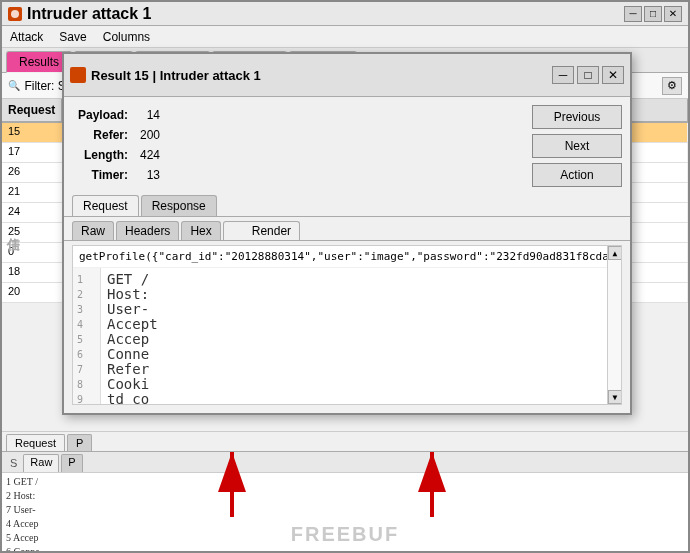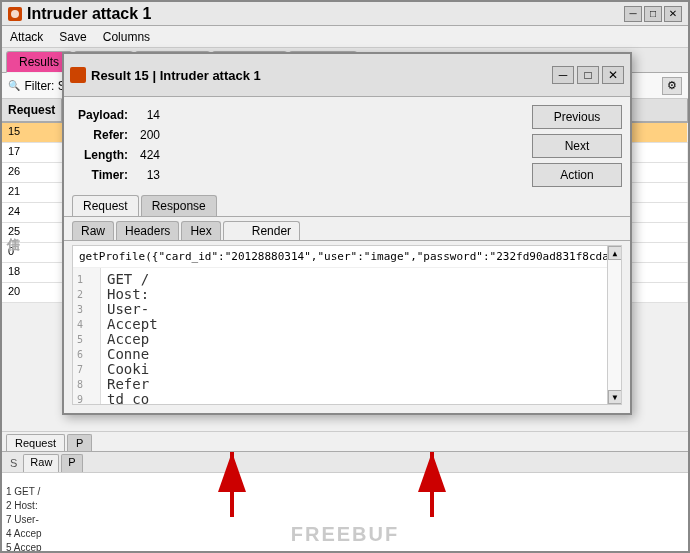--- a/index.html
+++ b/index.html
@@ -467,23 +467,23 @@
       background: #d0d0d0;
       cursor: pointer;
       border-radius: 2px 2px 0 0;
     }
     .bottom-inner-tab.active { background: #f0f0f0; }
 
     .bottom-content {
       flex: 1;
       background: white;
       overflow: hidden;
-      font-family: Liberation Sans, sans-serif;
+      font-family: Liberation Serif, serif;
       font-size: 10px;
-      padding: 12px 4px;
+      padding: 2px 4px;
       position: relative;
     }
 
     
     .freebuf-watermark {
       position: absolute;
       bottom: 5px;
       left: 50%;
       transform: translateX(-50%);
       font-size: 20px;
@@ -745,22 +745,22 @@
           <div class="line-numbers">
             1<br>2<br>3<br>4<br>5<br>6<br>7<br>8<br>9<br>10
           </div>
           <div class="code-content">
             <div class="code-line">GET /</div>
             <div class="code-line">Host:</div>
             <div class="code-line">User-</div>
             <div class="code-line">Accept</div>
             <div class="code-line">Accep</div>
             <div class="code-line">Conne</div>
+            <div class="code-line">Refer</div>
             <div class="code-line">Cooki</div>
-            <div class="code-line">Refer</div>
             <div class="code-line">td_co</div>
             <div class="code-line"></div>
           </div>
         </div>
         <div class="modal-content-scroll">
           <div class="scroll-up">▲</div>
           <div class="scroll-track"></div>
           <div class="scroll-down">▼</div>
         </div>
       </div>

